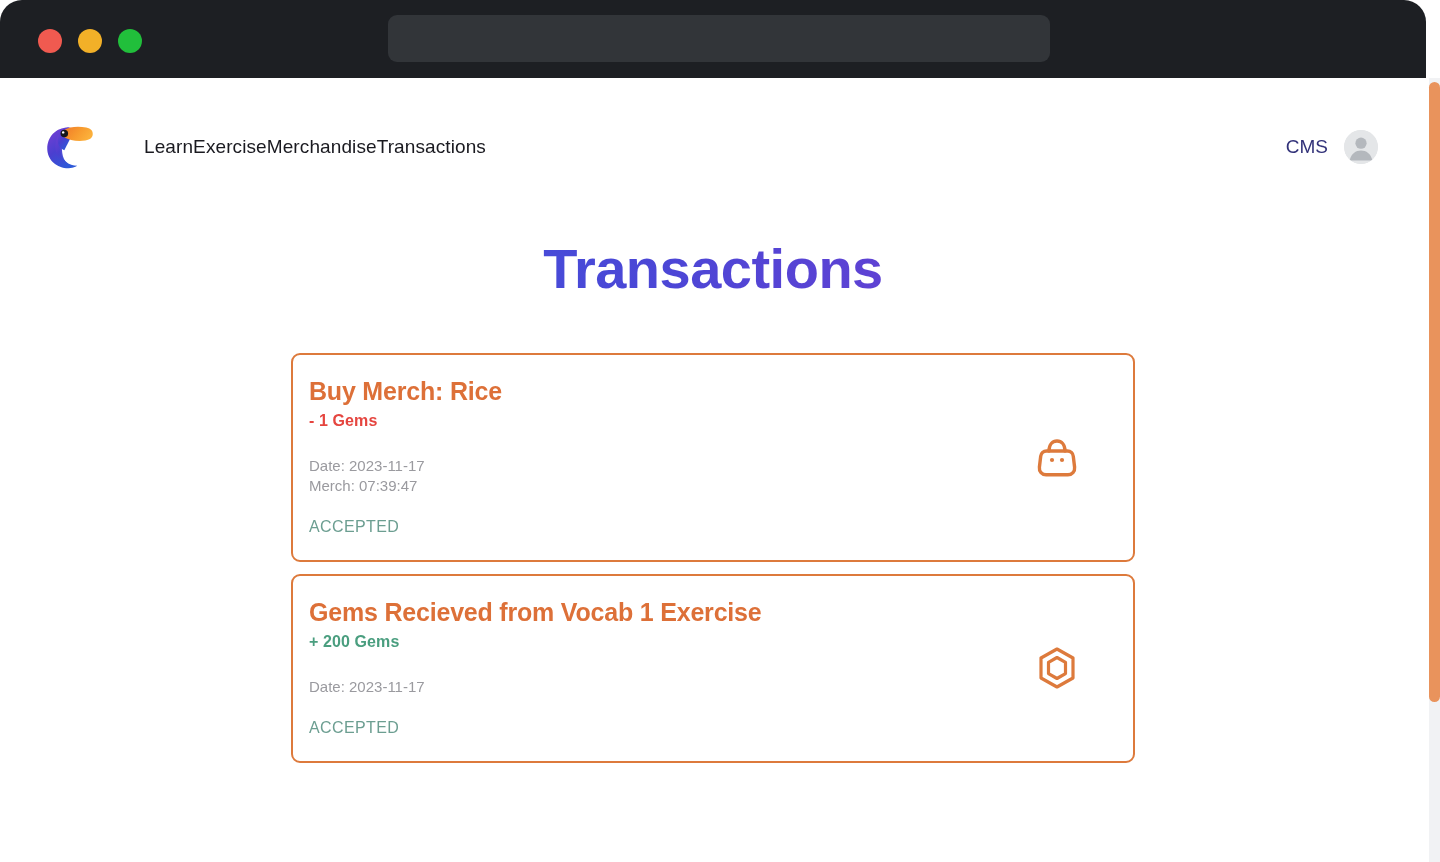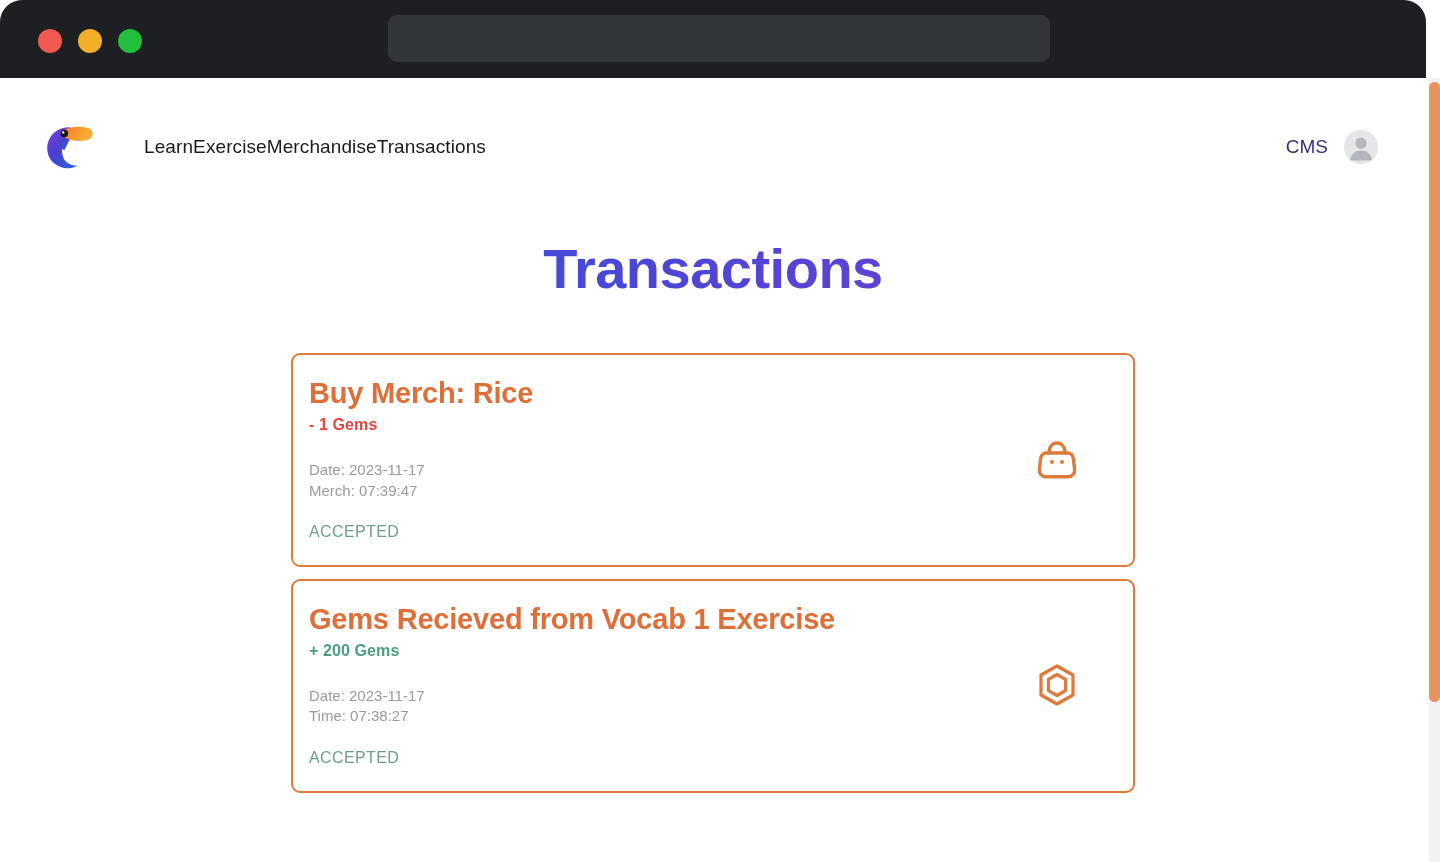--- a/index.html
+++ b/index.html
@@ -172,21 +172,21 @@
     padding: 22px 26px 24px 16px;
     min-height: 184px;
     display: flex;
     align-items: flex-start;
   }
   .tx-body {
     flex: 1 1 auto;
     min-width: 0;
   }
   .tx-title {
-    font-size: 29px;
+    font-size: 25px;
     font-weight: bold;
     color: #dd7038;
     margin: 0 0 6px 0;
     letter-spacing: -0.2px;
     line-height: 1.15;
     font-family: "Liberation Sans", sans-serif;
   }
   .tx-amount {
     font-size: 16px;
     font-weight: bold;
@@ -335,21 +335,20 @@
           <circle cx="29" cy="27" r="2.1" fill="#dd7a3c"></circle>
         </svg>
       </div>
 
       <div class="tx-card">
         <div class="tx-body">
           <div class="tx-title">Gems Recieved from Vocab 1 Exercise</div>
           <div class="tx-amount positive">+ 200 Gems</div>
           <div class="tx-meta">
             <div>Date: 2023-11-17</div>
-            <div>Time: 07:38:27</div>
           </div>
           <div class="tx-status">ACCEPTED</div>
         </div>
         <svg class="tx-icon" viewBox="0 0 48 48" aria-hidden="true">
           <path d="M24 5 L40 14 L40 34 L24 43 L8 34 L8 14 Z" fill="none" stroke="#dd7a3c" stroke-width="3.2" stroke-linejoin="round"></path>
           <path d="M24 13.5 L32.5 18.4 L32.5 29.6 L24 34.5 L15.5 29.6 L15.5 18.4 Z" fill="none" stroke="#dd7a3c" stroke-width="3.2" stroke-linejoin="round"></path>
         </svg>
       </div>
 
     </div>

